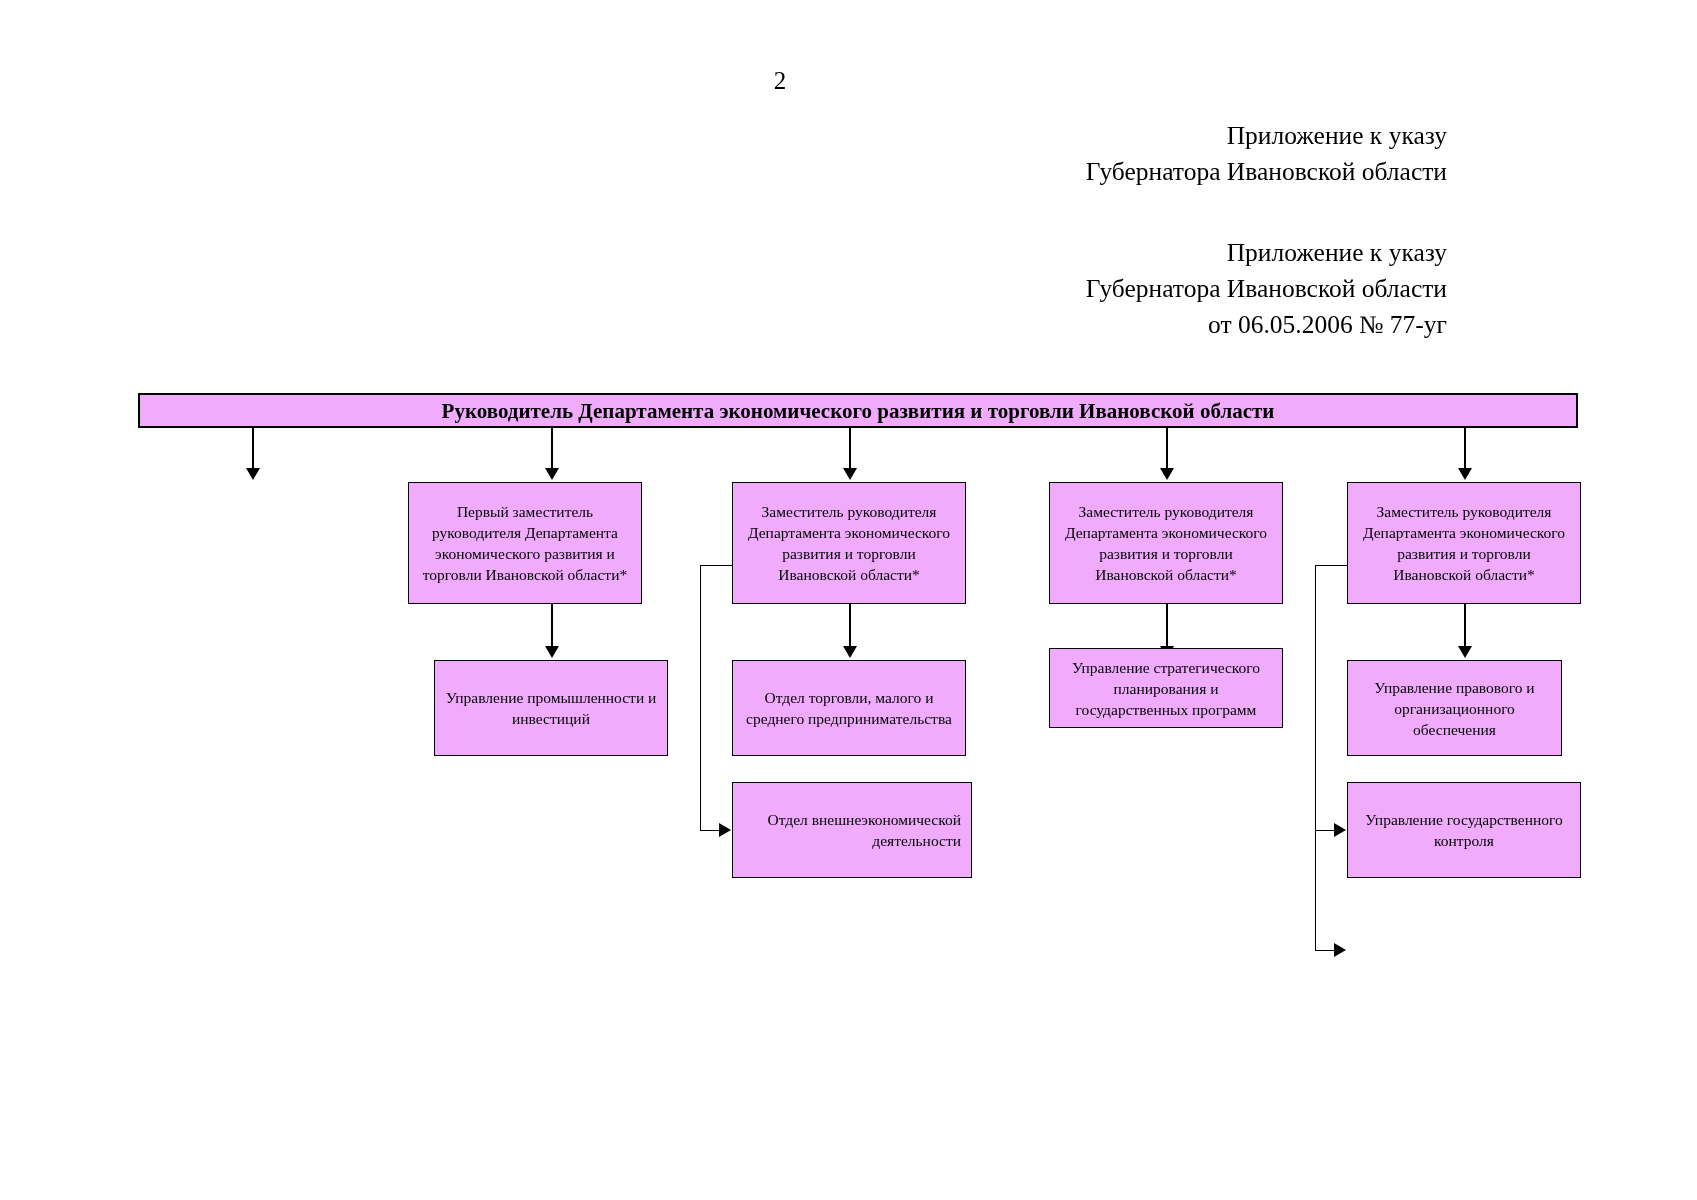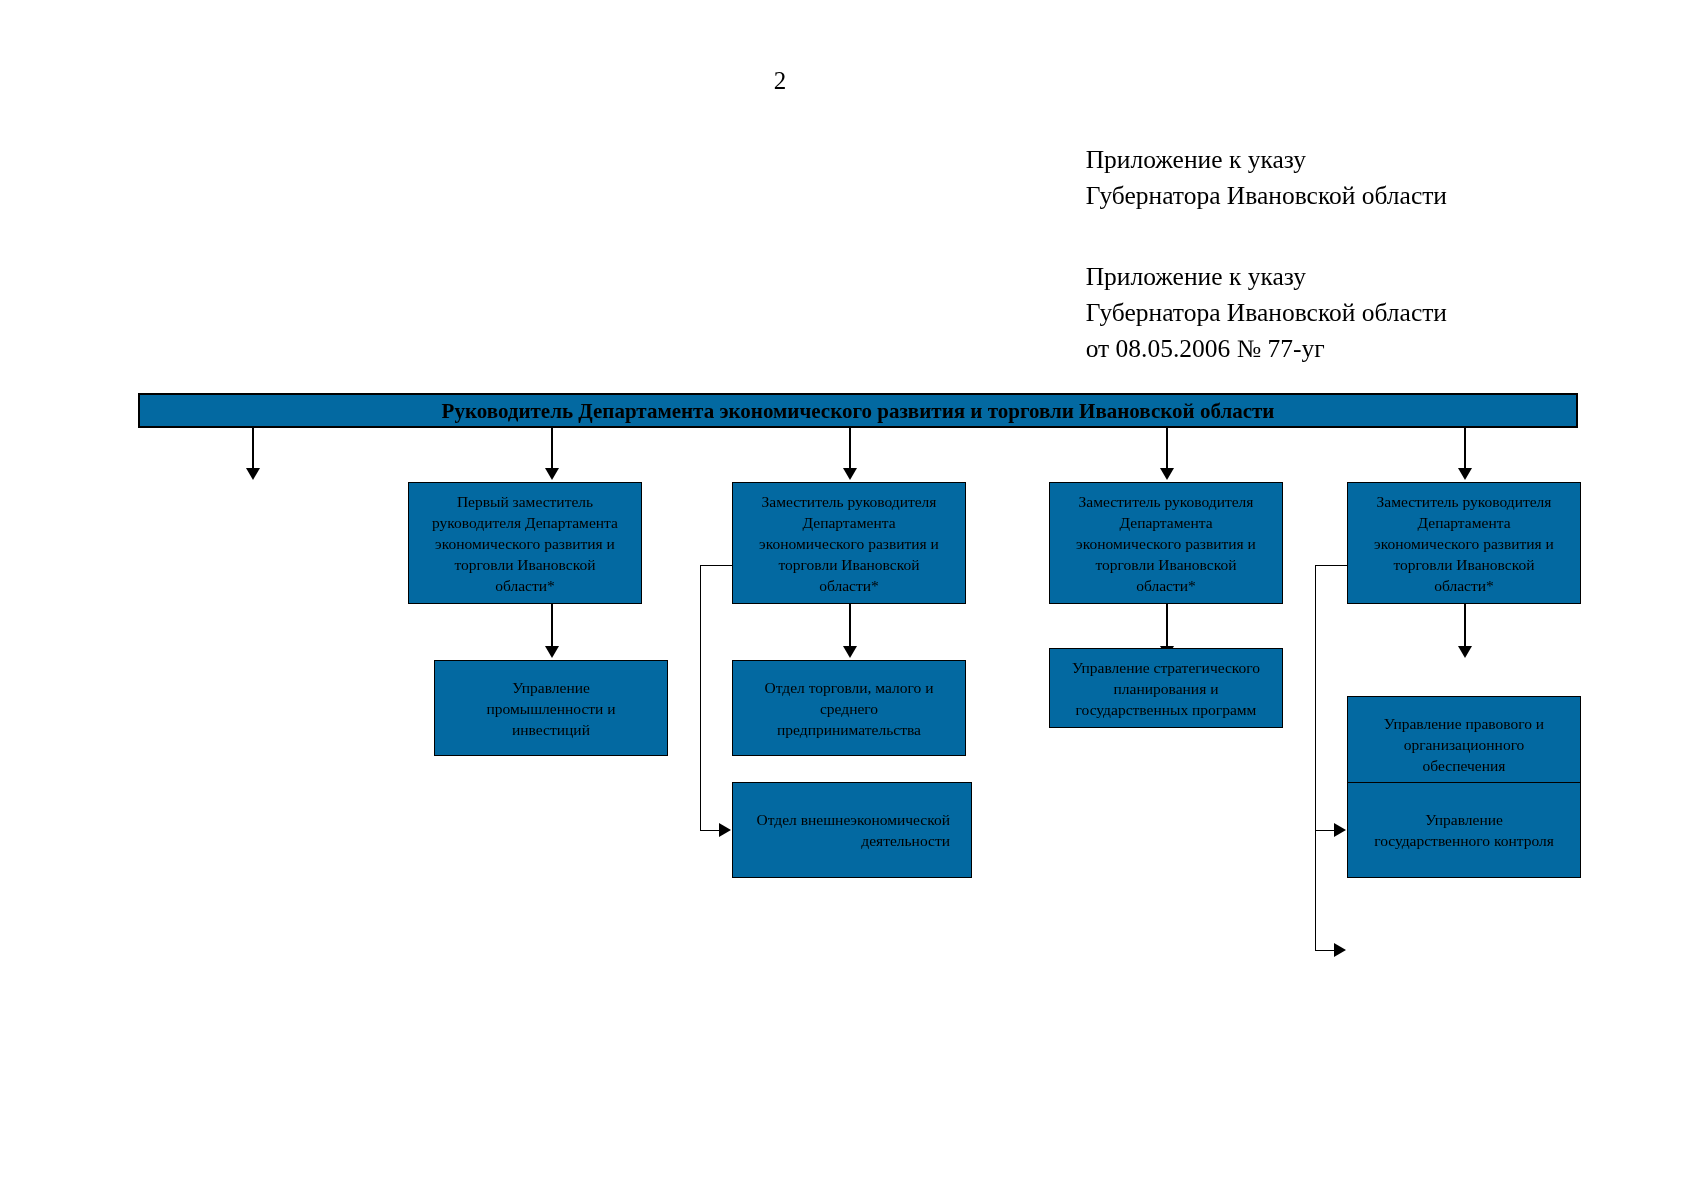--- a/index.html
+++ b/index.html
@@ -25,50 +25,49 @@
     left: 0;
     top: 68px;
     width: 1560px;
     text-align: center;
     font-size: 25px;
     line-height: 1;
   }
   .ref-block {
     position: absolute;
     right: 250px;
-    text-align: left;
+    text-align: right;
     font-size: 25.5px;
     line-height: 36px;
     white-space: nowrap;
-    margin-top: 24px;
   }
   .ref-block.first { top: 118px; }
   .ref-block.second { top: 235px; }
   .ref-line { display: block; }
 
   
   .chart {
     position: absolute;
     left: 0;
     top: 0;
     width: 1697px;
     height: 1200px;
   }
   .node {
     position: absolute;
     box-sizing: border-box;
     border: 1.6px solid #000000;
-    background: #0369a1;
+    background: #f0abfc;
     display: flex;
     align-items: center;
     justify-content: center;
     text-align: center;
     font-size: 15.5px;
     line-height: 21px;
-    padding: 3px 21px;
+    padding: 3px 10px;
     z-index: 3;
   }
   .node.root {
     font-weight: bold;
     font-size: 21px;
     line-height: 26px;
     border-width: 2px;
   }
   .node-text { display: block; width: 100%; }
 
@@ -111,21 +110,21 @@
   <div class="page-number">2</div>
 
   <div class="ref-block first">
     <span class="ref-line">Приложение к указу</span>
     <span class="ref-line">Губернатора Ивановской области</span>
   </div>
 
   <div class="ref-block second">
     <span class="ref-line">Приложение к указу</span>
     <span class="ref-line">Губернатора Ивановской области</span>
-    <span class="ref-line">от 08.05.2006 № 77-уг</span>
+    <span class="ref-line">от 06.05.2006 № 77-уг</span>
   </div>
 
   <div class="chart">
 
     <div class="node root" style="left:138px; top:393px; width:1440px; height:35px;">
       <span class="node-text">Руководитель Департамента экономического развития и торговли Ивановской области</span>
     </div>
 
     <div class="vline" style="left:252px; top:428px; height:42px;"></div>
     <div class="arrow-down" style="left:246px; top:468px;"></div>
@@ -176,21 +175,21 @@
     <div class="arrow-down" style="left:1160px; top:646px;"></div>
     <div class="node" style="left:1049px; top:648px; width:234px; height:80px;">
       <span class="node-text">Управление стратегического планирования и государственных программ</span>
     </div>
 
     <div class="node" style="left:1347px; top:482px; width:234px; height:122px;">
       <span class="node-text">Заместитель руководителя Департамента экономического развития и торговли Ивановской области*</span>
     </div>
     <div class="vline" style="left:1464px; top:604px; height:44px;"></div>
     <div class="arrow-down" style="left:1458px; top:646px;"></div>
-    <div class="node" style="left:1347px; top:696px; width:234px; height:96px;">
+    <div class="node" style="left:1347px; top:660px; width:215px; height:96px;">
       <span class="node-text">Управление правового и организационного обеспечения</span>
     </div>
 
     <div class="hline" style="left:1315px; top:565px; width:33px;"></div>
     <div class="vline thin" style="left:1315px; top:565px; height:385px;"></div>
     <div class="hline" style="left:1315px; top:830px; width:20px;"></div>
     <div class="arrow-right" style="left:1334px; top:823px;"></div>
     <div class="node" style="left:1347px; top:782px; width:234px; height:96px;">
       <span class="node-text">Управление государственного контроля</span>
     </div>

